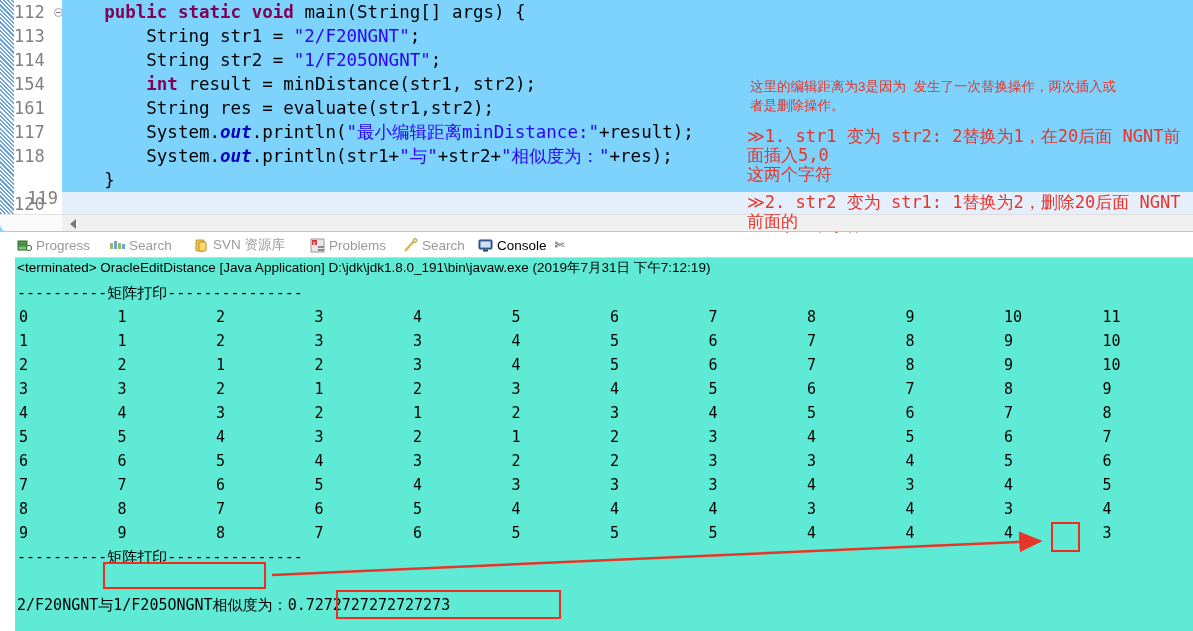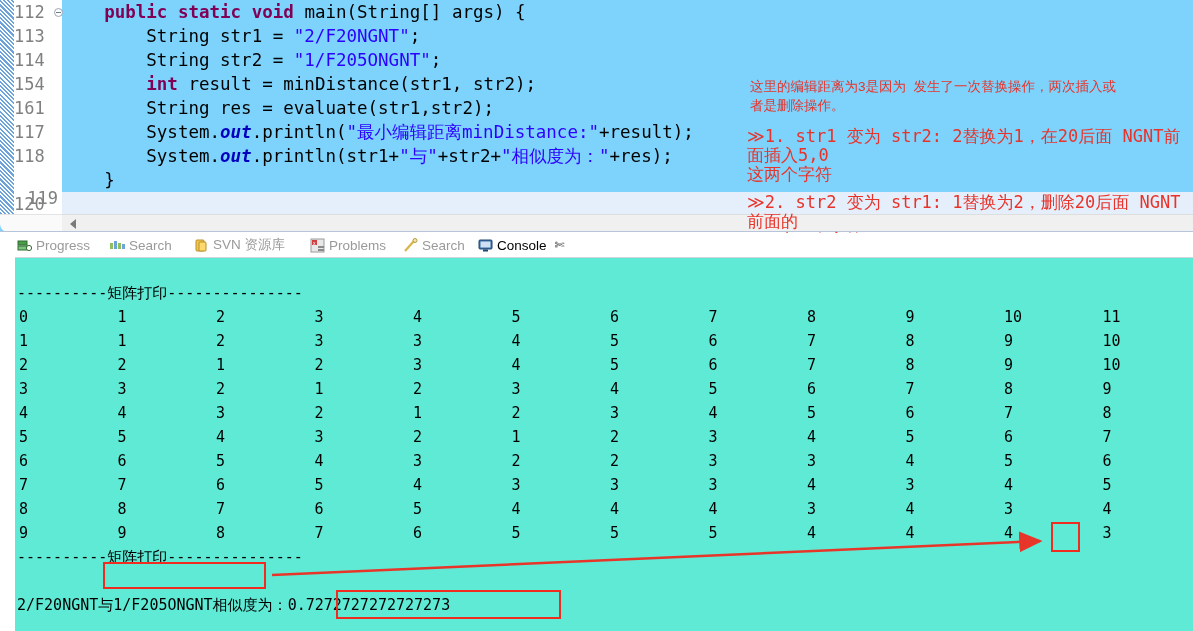--- a/index.html
+++ b/index.html
@@ -209,20 +209,21 @@
             <rect x="1" y="2" width="13" height="9" rx="1" fill="#3c6fa8" stroke="#1f4571"></rect>
             <rect x="2.5" y="3.5" width="10" height="6" fill="#cfe0f2"></rect>
             <rect x="5" y="11.5" width="5" height="2" fill="#1f4571"></rect>
           </svg></span>
         <span class="tlabel">Console</span>
         <span style="margin-left: 8px; font-size: 12px; color: rgb(51, 51, 51);">✄</span>
       </div>
     </div>
   <div id="tab-underline"></div>
 
+  <div id="term-line">&lt;terminated&gt; OracleEditDistance [Java Application] D:\jdk\jdk1.8.0_191\bin\javaw.exe (2019年7月31日 下午7:12:19)</div>
 
   <div id="out">
       <div class="orow" style="top: 0px; left: 0px;">----------矩阵打印---------------</div>
       <div class="orow" style="top: 24px; left: 0px; width: 1191px;"><span class="cell" style="left: 2px;">0</span><span class="cell" style="left: 100.5px;">1</span><span class="cell" style="left: 199px;">2</span><span class="cell" style="left: 297.5px;">3</span><span class="cell" style="left: 396px;">4</span><span class="cell" style="left: 494.5px;">5</span><span class="cell" style="left: 593px;">6</span><span class="cell" style="left: 691.5px;">7</span><span class="cell" style="left: 790px;">8</span><span class="cell" style="left: 888.5px;">9</span><span class="cell" style="left: 987px;">10</span><span class="cell" style="left: 1085.5px;">11</span></div>
       <div class="orow" style="top: 48px; left: 0px; width: 1191px;"><span class="cell" style="left: 2px;">1</span><span class="cell" style="left: 100.5px;">1</span><span class="cell" style="left: 199px;">2</span><span class="cell" style="left: 297.5px;">3</span><span class="cell" style="left: 396px;">3</span><span class="cell" style="left: 494.5px;">4</span><span class="cell" style="left: 593px;">5</span><span class="cell" style="left: 691.5px;">6</span><span class="cell" style="left: 790px;">7</span><span class="cell" style="left: 888.5px;">8</span><span class="cell" style="left: 987px;">9</span><span class="cell" style="left: 1085.5px;">10</span></div>
       <div class="orow" style="top: 72px; left: 0px; width: 1191px;"><span class="cell" style="left: 2px;">2</span><span class="cell" style="left: 100.5px;">2</span><span class="cell" style="left: 199px;">1</span><span class="cell" style="left: 297.5px;">2</span><span class="cell" style="left: 396px;">3</span><span class="cell" style="left: 494.5px;">4</span><span class="cell" style="left: 593px;">5</span><span class="cell" style="left: 691.5px;">6</span><span class="cell" style="left: 790px;">7</span><span class="cell" style="left: 888.5px;">8</span><span class="cell" style="left: 987px;">9</span><span class="cell" style="left: 1085.5px;">10</span></div>
       <div class="orow" style="top: 96px; left: 0px; width: 1191px;"><span class="cell" style="left: 2px;">3</span><span class="cell" style="left: 100.5px;">3</span><span class="cell" style="left: 199px;">2</span><span class="cell" style="left: 297.5px;">1</span><span class="cell" style="left: 396px;">2</span><span class="cell" style="left: 494.5px;">3</span><span class="cell" style="left: 593px;">4</span><span class="cell" style="left: 691.5px;">5</span><span class="cell" style="left: 790px;">6</span><span class="cell" style="left: 888.5px;">7</span><span class="cell" style="left: 987px;">8</span><span class="cell" style="left: 1085.5px;">9</span></div>
       <div class="orow" style="top: 120px; left: 0px; width: 1191px;"><span class="cell" style="left: 2px;">4</span><span class="cell" style="left: 100.5px;">4</span><span class="cell" style="left: 199px;">3</span><span class="cell" style="left: 297.5px;">2</span><span class="cell" style="left: 396px;">1</span><span class="cell" style="left: 494.5px;">2</span><span class="cell" style="left: 593px;">3</span><span class="cell" style="left: 691.5px;">4</span><span class="cell" style="left: 790px;">5</span><span class="cell" style="left: 888.5px;">6</span><span class="cell" style="left: 987px;">7</span><span class="cell" style="left: 1085.5px;">8</span></div>
       <div class="orow" style="top: 144px; left: 0px; width: 1191px;"><span class="cell" style="left: 2px;">5</span><span class="cell" style="left: 100.5px;">5</span><span class="cell" style="left: 199px;">4</span><span class="cell" style="left: 297.5px;">3</span><span class="cell" style="left: 396px;">2</span><span class="cell" style="left: 494.5px;">1</span><span class="cell" style="left: 593px;">2</span><span class="cell" style="left: 691.5px;">3</span><span class="cell" style="left: 790px;">4</span><span class="cell" style="left: 888.5px;">5</span><span class="cell" style="left: 987px;">6</span><span class="cell" style="left: 1085.5px;">7</span></div>
       <div class="orow" style="top: 168px; left: 0px; width: 1191px;"><span class="cell" style="left: 2px;">6</span><span class="cell" style="left: 100.5px;">6</span><span class="cell" style="left: 199px;">5</span><span class="cell" style="left: 297.5px;">4</span><span class="cell" style="left: 396px;">3</span><span class="cell" style="left: 494.5px;">2</span><span class="cell" style="left: 593px;">2</span><span class="cell" style="left: 691.5px;">3</span><span class="cell" style="left: 790px;">3</span><span class="cell" style="left: 888.5px;">4</span><span class="cell" style="left: 987px;">5</span><span class="cell" style="left: 1085.5px;">6</span></div>

